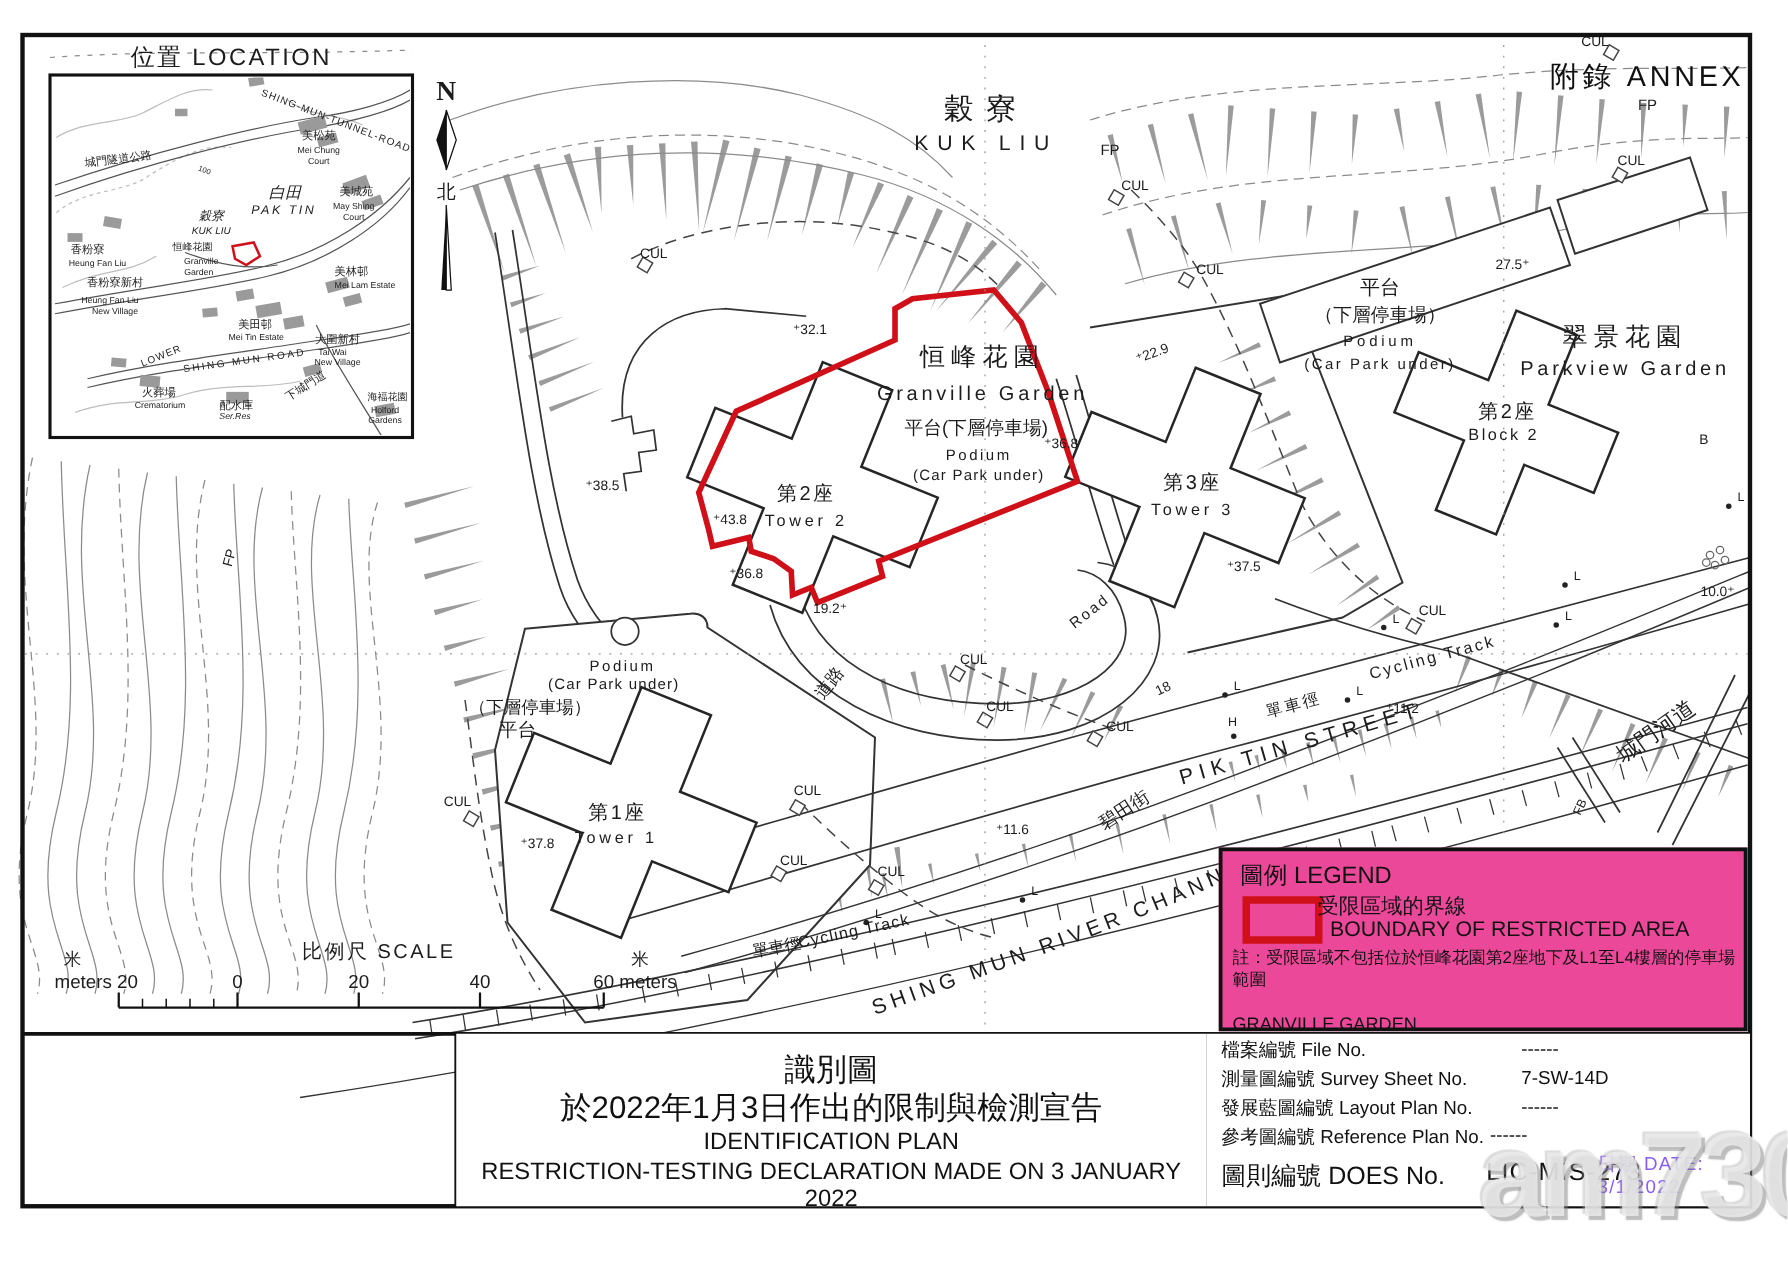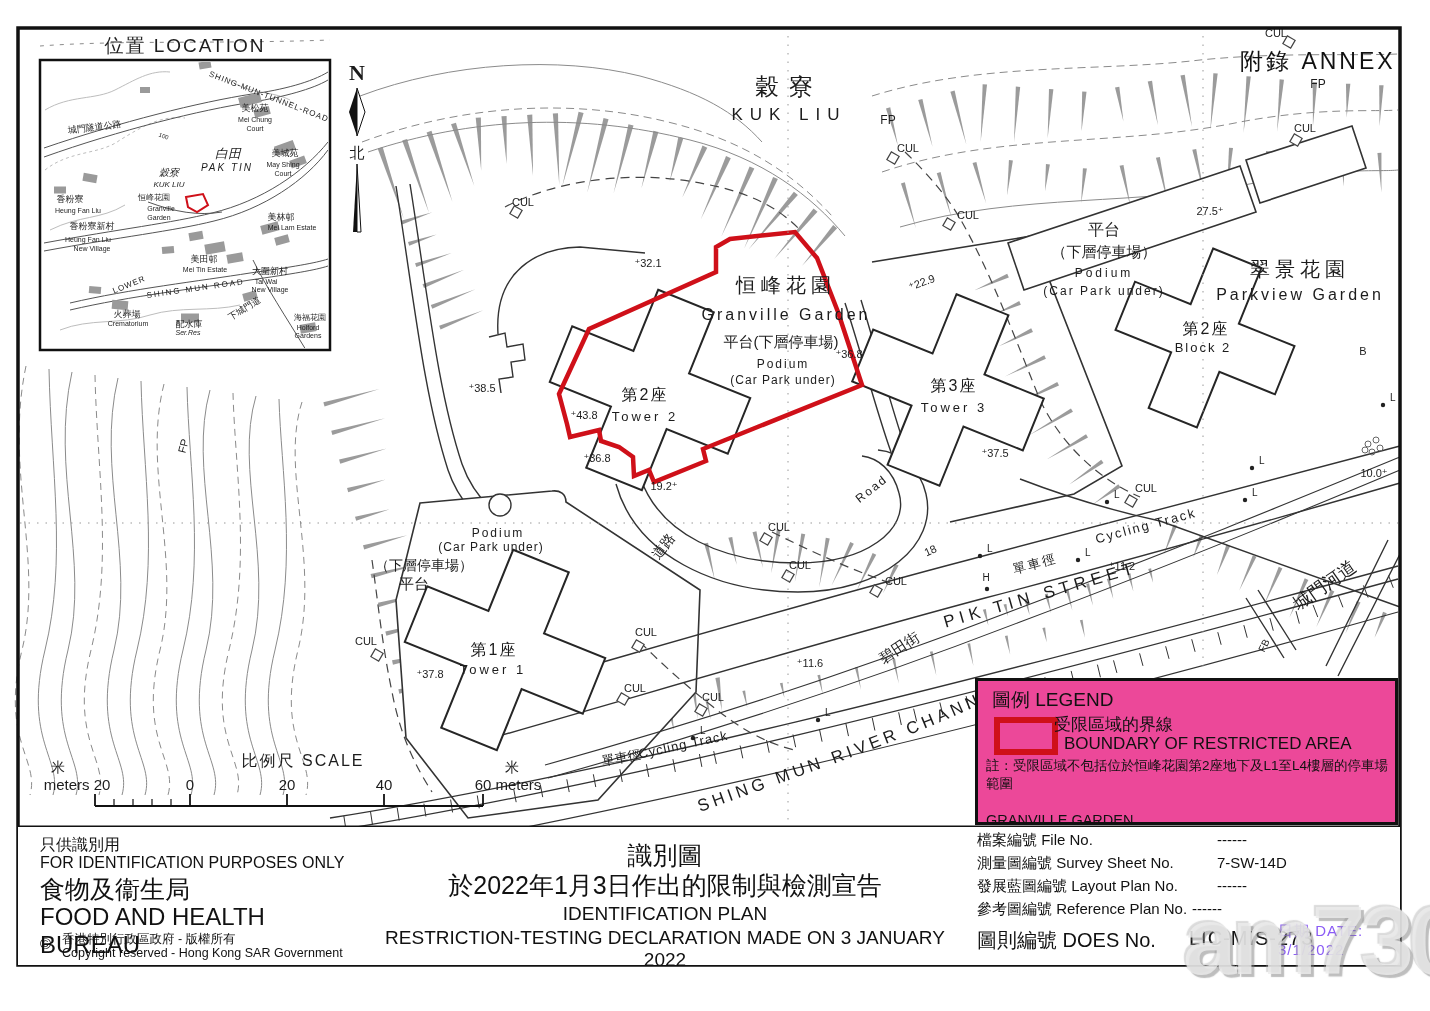--- a/index.html
+++ b/index.html
@@ -561,29 +561,20 @@
 
   <div class="ov" id="legend">
     <div class="lg-title">圖例 LEGEND</div>
     <div class="lg-swatch"></div>
     <div class="lg-zh">受限區域的界線</div>
     <div class="lg-en">BOUNDARY OF RESTRICTED AREA</div>
     <div class="lg-n1">註：受限區域不包括位於恒峰花園第2座地下及L1至L4樓層的停車場範圍</div>
     <div class="lg-n4">GRANVILLE GARDEN</div>
   </div>
 
-  <div class="ov" id="f-left">
-    <div class="l1">只供識別用</div>
-    <div class="l2">FOR IDENTIFICATION PURPOSES ONLY</div>
-    <div class="l3">食物及衞生局</div>
-    <div class="l4">FOOD AND HEALTH BUREAU</div>
-    <div class="lc">©</div>
-    <div class="l5">香港特別行政區政府 - 版權所有</div>
-    <div class="l6">Copyright reserved - Hong Kong SAR Government</div>
-  </div>
 
   <div class="ov" id="f-center">
     <div class="c1">識別圖</div>
     <div class="c2">於2022年1月3日作出的限制與檢測宣告</div>
     <div class="c3">IDENTIFICATION PLAN</div>
     <div class="c4">RESTRICTION-TESTING DECLARATION MADE ON 3 JANUARY 2022</div>
   </div>
 
   <div class="ov" id="f-right">
     <div id="ftable">

